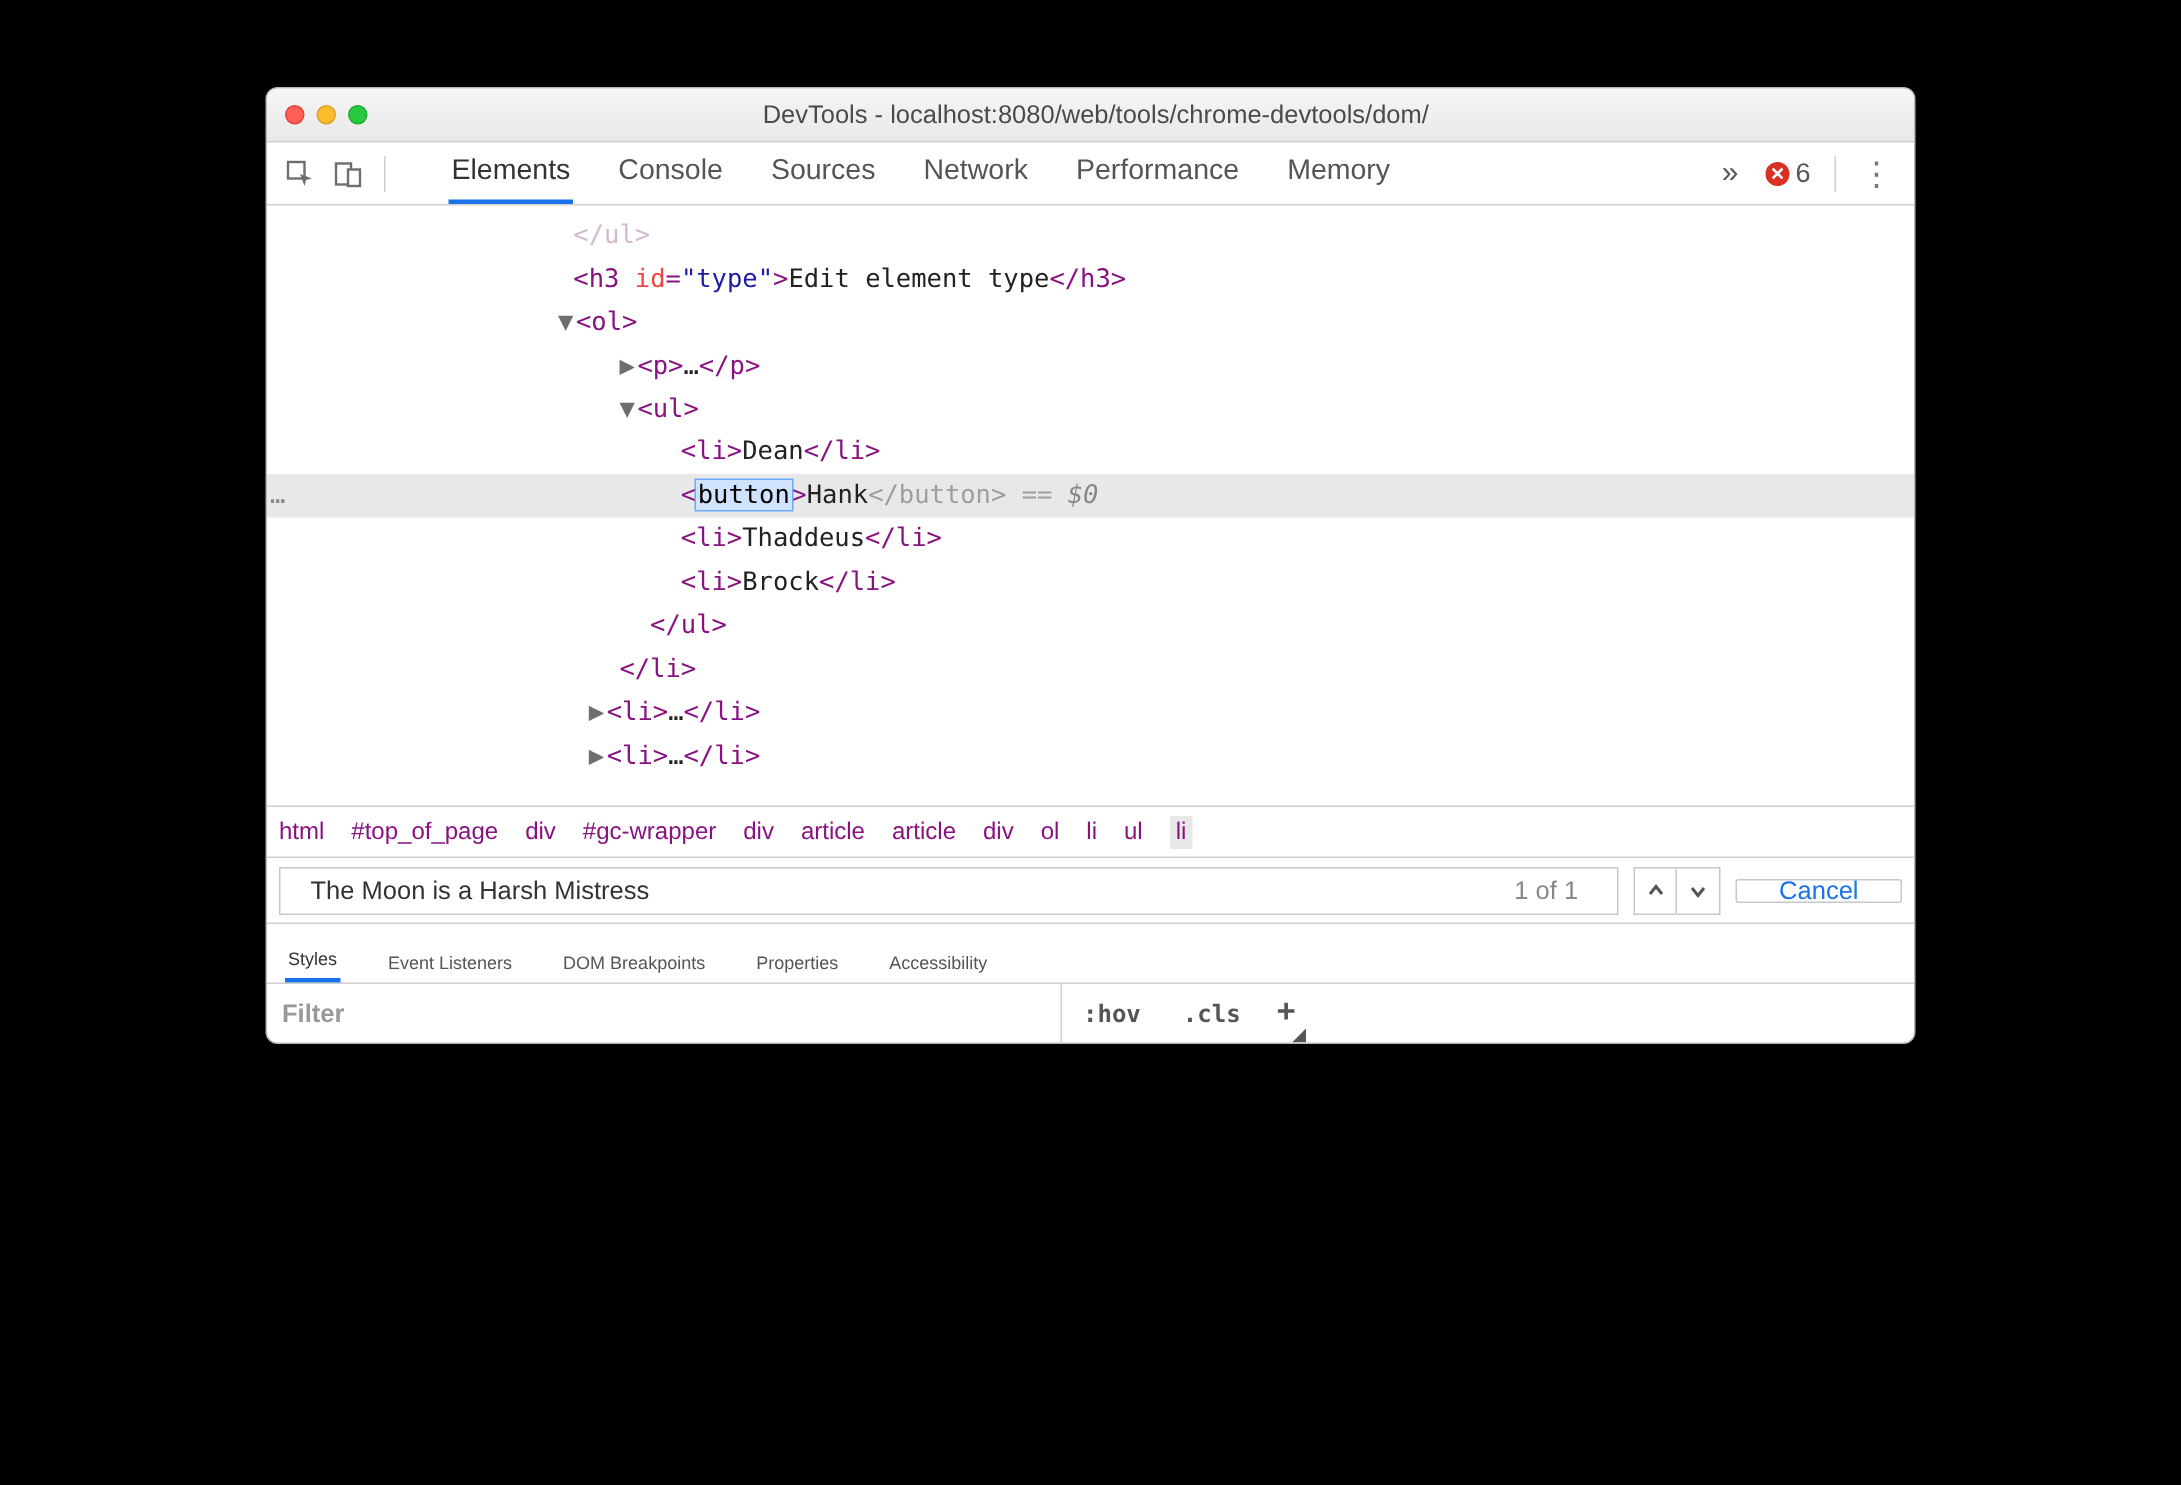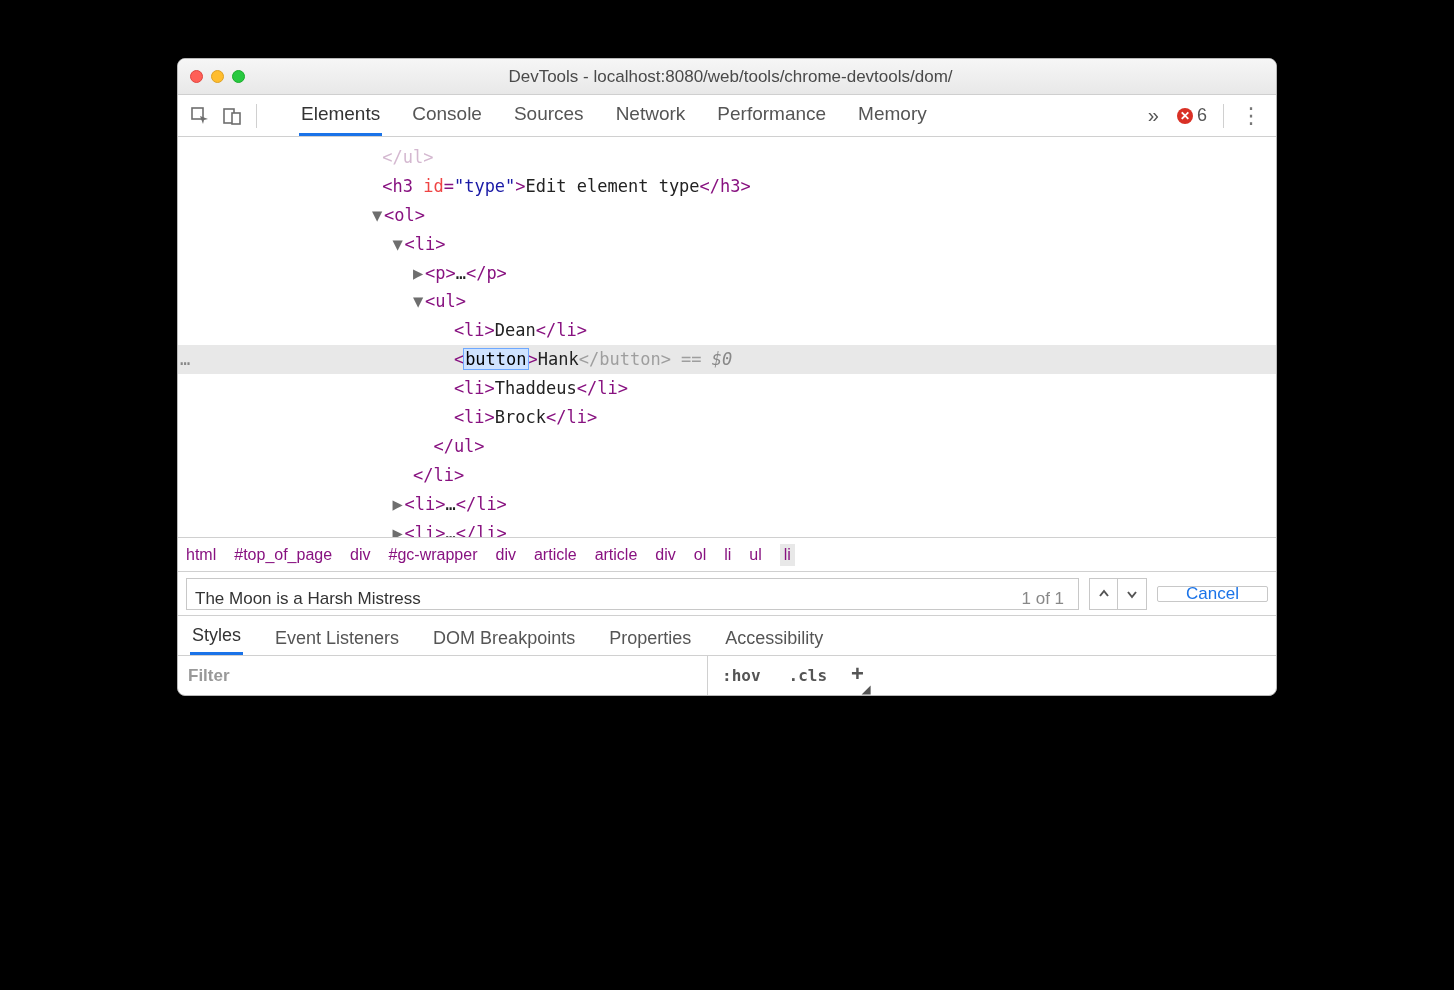--- a/index.html
+++ b/index.html
@@ -92,42 +92,42 @@
   
   .searchrow {
     border-top:1px solid #d0d0d0;
     height: 44px;
     display:flex; align-items:center;
     padding: 6px 8px; gap:10px;
   }
   .searchbox {
     flex:1; height:32px;
     border:1px solid #c8c8c8;
-    display:flex; align-items:flex-end;
-    padding:0 8px;
+    display:flex; align-items:center;
+    padding:0 20px;
     font-size:17px;
   }
   .searchbox .q { flex:1; color:#333;}
   .searchbox .count { color:#888; margin-right:6px;}
   .navpair{ display:flex; border:1px solid #c8c8c8; height:32px;}
   .navpair .nb{ width:28px; display:flex;align-items:center;justify-content:center; color:#555;}
   .navpair .nb:first-child{border-right:1px solid #c8c8c8;}
   .cancelbtn{
     border:1px solid #c8c8c8; height:16px; padding:0 28px;
     display:flex;align-items:center; color:#1a73e8; font-size:17px;
     border-radius:2px;
   }
   
   .subtabs{
     border-top:1px solid #d0d0d0;
     height:40px;
     display:flex; align-items:flex-end;
     gap:30px;
     padding:0 12px;
-    font-size:18px; color:#555;
+    font-size:12px; color:#555;
   }
   .subtabs .st{ padding:6px 2px;}
   .subtabs .st.active{ color:#333; border-bottom:3px solid #1a73e8;}
   
   .filterrow{
     border-top:1px solid #d0d0d0;
     height:40px;
     display:flex; align-items:center;
     font-size:17px;
     font-weight:bold;
@@ -186,21 +186,20 @@
       <span>6</span>
     </div>
     <div class="sep"></div>
     <div class="kebab">⋮</div>
   </div>
 
   <div class="domtree">
     <div class="line dim">                  <span class="t-tag" style="color:#d4b8d0;">&lt;/ul&gt;</span></div>
     <div class="line">                  <span class="t-tag">&lt;h3 </span><span class="t-attr">id</span><span class="t-tag">=</span><span class="t-val">"type"</span><span class="t-tag">&gt;</span><span class="t-text">Edit element type</span><span class="t-tag">&lt;/h3&gt;</span></div>
     <div class="line">                 <span class="tri">▼</span><span class="t-tag">&lt;ol&gt;</span></div>
-    <div class="line">                   <span class="tri">▼</span><span class="t-tag">&lt;li&gt;</span></div>
     <div class="line">                     <span class="tri">▶</span><span class="t-tag">&lt;p&gt;</span><span class="t-text">…</span><span class="t-tag">&lt;/p&gt;</span></div>
     <div class="line">                     <span class="tri">▼</span><span class="t-tag">&lt;ul&gt;</span></div>
     <div class="line">                         <span class="t-tag">&lt;li&gt;</span><span class="t-text">Dean</span><span class="t-tag">&lt;/li&gt;</span></div>
     <div class="line sel">                         <span class="t-tag">&lt;</span><span class="editbox">button</span><span class="t-tag">&gt;</span><span class="t-text">Hank</span><span class="t-ghost">&lt;/button&gt;</span><span class="t-ghost"> == </span><span class="t-var">$0</span></div>
     <div class="line">                         <span class="t-tag">&lt;li&gt;</span><span class="t-text">Thaddeus</span><span class="t-tag">&lt;/li&gt;</span></div>
     <div class="line">                         <span class="t-tag">&lt;li&gt;</span><span class="t-text">Brock</span><span class="t-tag">&lt;/li&gt;</span></div>
     <div class="line">                       <span class="t-tag">&lt;/ul&gt;</span></div>
     <div class="line">                     <span class="t-tag">&lt;/li&gt;</span></div>
     <div class="line">                   <span class="tri">▶</span><span class="t-tag">&lt;li&gt;</span><span class="t-text">…</span><span class="t-tag">&lt;/li&gt;</span></div>
     <div class="line">                   <span class="tri">▶</span><span class="t-tag">&lt;li&gt;</span><span class="t-text">…</span><span class="t-tag">&lt;/li&gt;</span></div>

